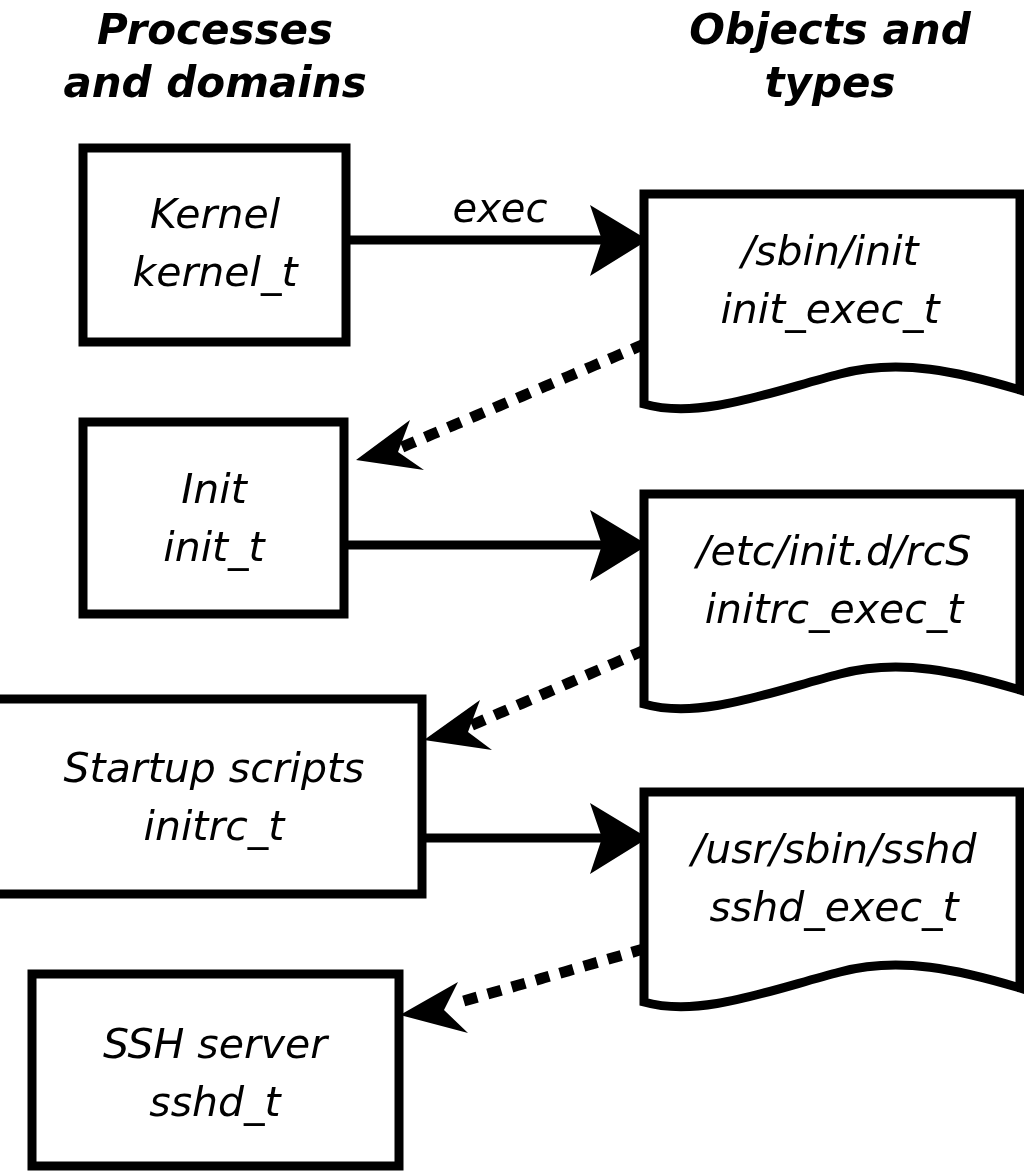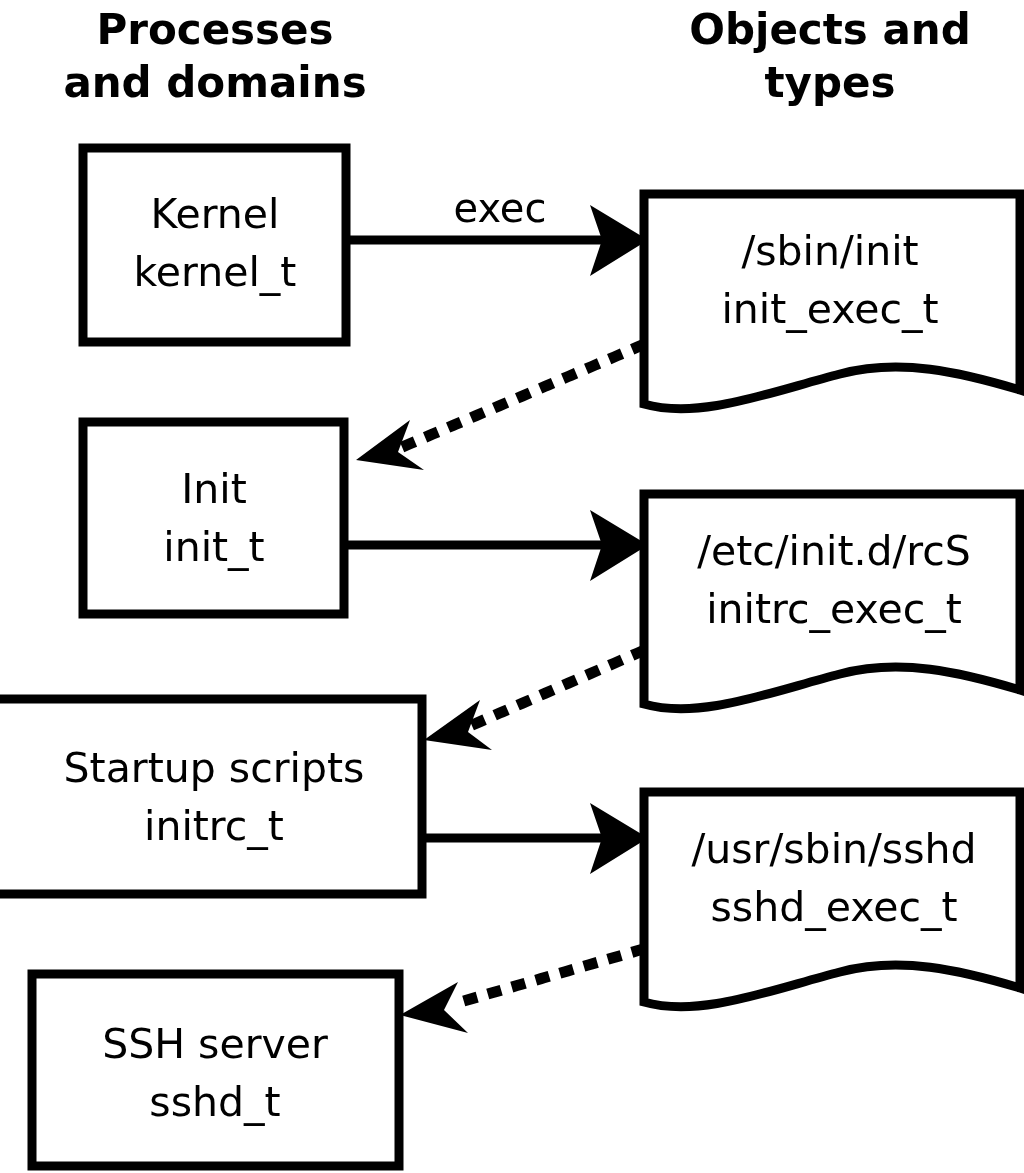--- a/index.html
+++ b/index.html
@@ -9,20 +9,21 @@
   }
   body {
     font-family: "DejaVu Sans", sans-serif;
   }
   #canvas {
     position: relative;
     width: 1024px;
     height: 1173px;
     background: #ffffff;
     overflow: hidden;
+    font-style: italic;
   }
   svg.diagram {
     position: absolute;
     top: 0;
     left: 0;
     width: 1024px;
     height: 1173px;
   }
   .col-header {
     font-family: "DejaVu Sans", sans-serif;

